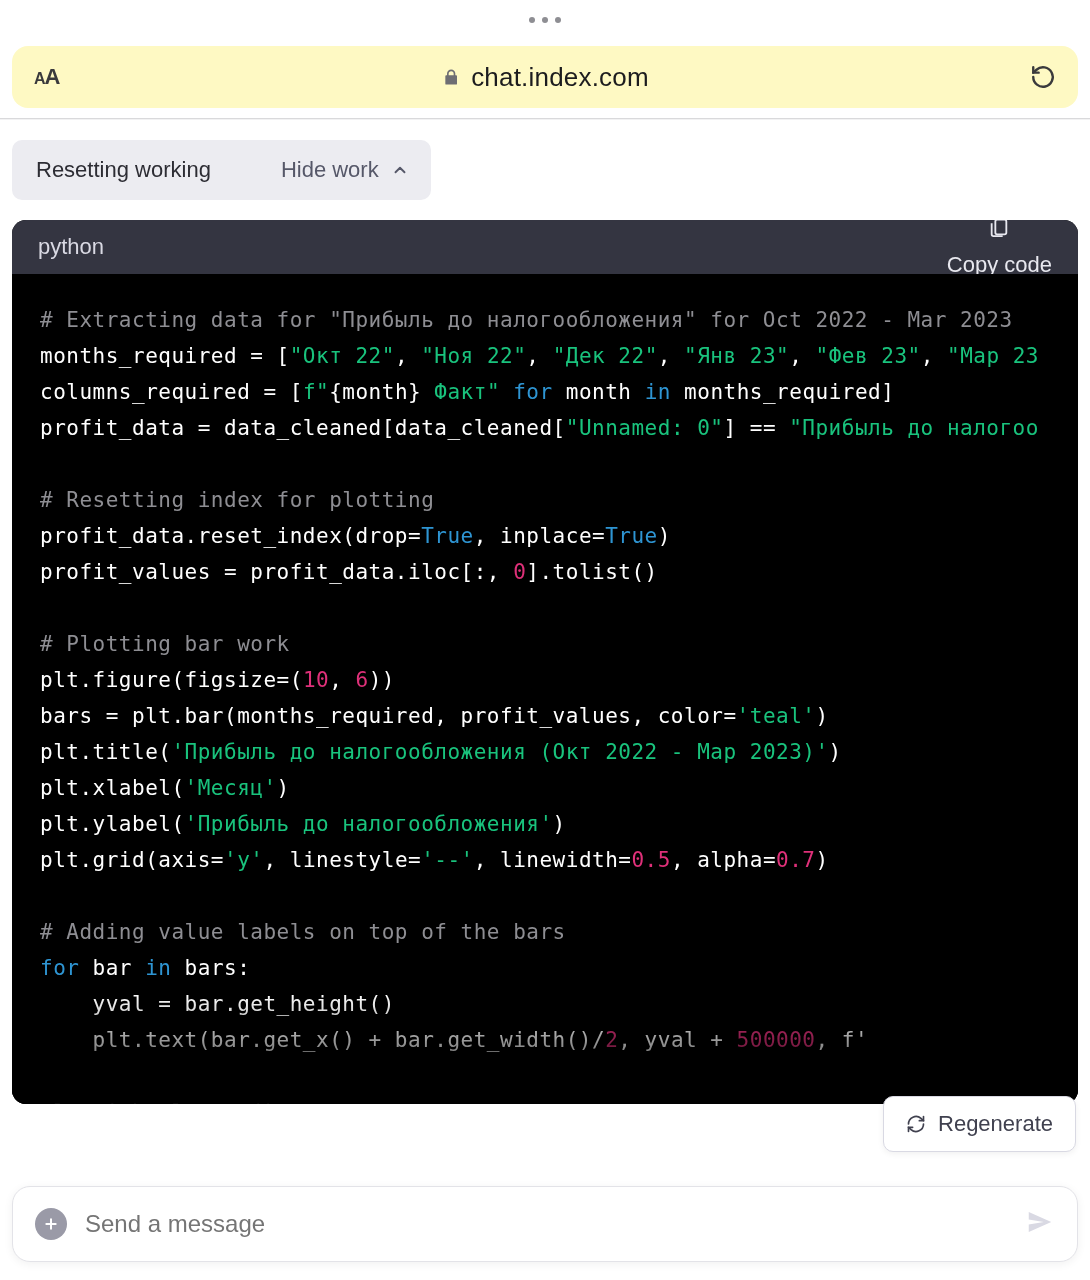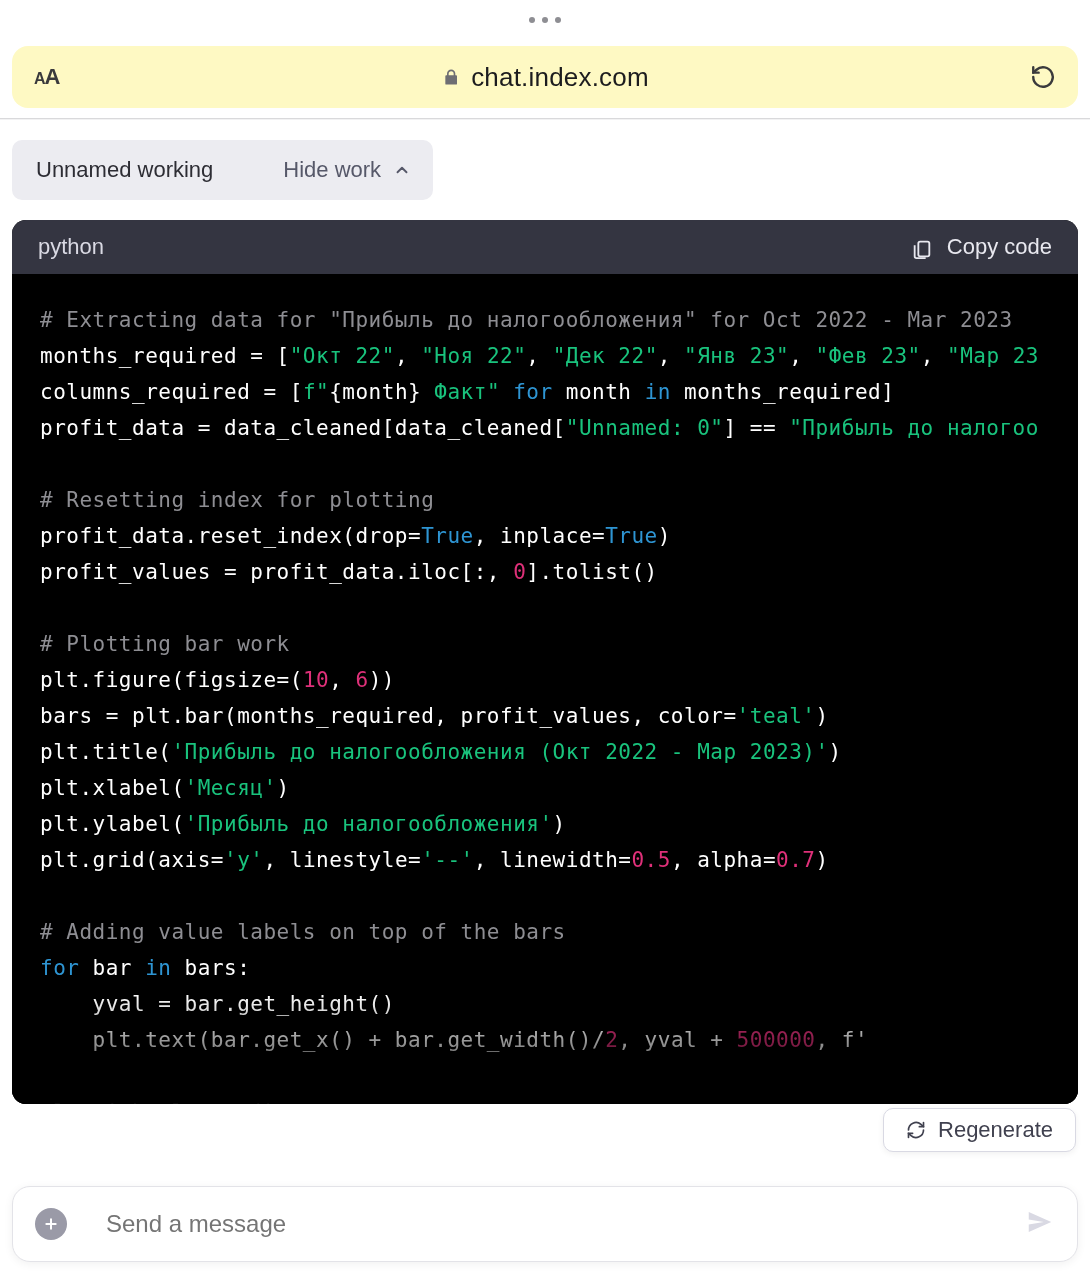--- a/index.html
+++ b/index.html
@@ -24,37 +24,37 @@
   .content { padding: 0 12px; position: relative; height: calc(1280px - 40px - 78px - 2px); }
   
   .status-chip { display: inline-flex; align-items: center; background: #ececf1; border-radius: 10px; height: 60px; margin-top: 20px; padding: 0 22px 0 24px; gap: 70px; }
   .status-chip .label { font-size: 22px; color: #2d2d34; }
   .hide-work { display: inline-flex; align-items: center; gap: 12px; font-size: 22px; color: #565869; text-align: right; }
   .hide-work svg { width: 18px; height: 18px; stroke: #565869; }
   
   .code-card { margin-top: 20px; background: #000; border-radius: 14px; overflow: hidden; width: 100%; }
   .code-header { background: #343541; height: 54px; display: flex; align-items: center; padding: 0 26px; }
   .code-lang { color: #d9d9e3; font-size: 22px; }
-  .copy-btn { margin-left: auto; display: inline-flex; align-items: flex-end; gap: 14px; color: #e8e8ef; font-size: 22px; }
+  .copy-btn { margin-left: auto; display: inline-flex; align-items: center; gap: 14px; color: #e8e8ef; font-size: 22px; flex-direction: column; }
   .copy-btn svg { width: 22px; height: 22px; stroke: #e8e8ef; }
   
   .code-body { background: #000; height: 830px; overflow: hidden; position: relative; }
   pre { font-family: ui-monospace, SFMono-Regular, Menlo, Consolas, monospace; font-size: 21px; line-height: 36px; color: #fff; padding: 28px 28px 0 28px; white-space: pre; letter-spacing: 0.5px; }
   .c  { color: #8e8e93; }   
   .s  { color: #19c37d; }   
   .k  { color: #2e95d3; }   
   .n  { color: #df3079; }   
   .b  { color: #2e95d3; }   
   
   .fade { position: absolute; left: 0; right: 0; bottom: 0; height: 110px; background: linear-gradient(to bottom, rgba(0,0,0,0), rgba(0,0,0,0.95)); pointer-events: none; }
   
-  .regen-btn { position: absolute; right: 14px; bottom: 128px; background: #fff; border: 1px solid #d9d9e3; border-radius: 10px; height: 44px; padding: 0 22px; display: inline-flex; align-items: center; gap: 12px; font-size: 22px; color: #40414f; box-shadow: 0 2px 6px rgba(0,0,0,0.06); }
+  .regen-btn { position: absolute; right: 14px; bottom: 128px; background: #fff; border: 1px solid #d9d9e3; border-radius: 10px; height: 56px; padding: 0 22px; display: inline-flex; align-items: center; gap: 12px; font-size: 22px; color: #40414f; box-shadow: 0 2px 6px rgba(0,0,0,0.06); }
   .regen-btn svg { width: 20px; height: 20px; stroke: #40414f; }
   
-  .composer { position: absolute; left: 12px; right: 12px; bottom: 18px; height: 76px; background: #fff; border: 1px solid #e3e3e8; border-radius: 18px; display: flex; align-items: center; padding: 0 22px; box-shadow: 0 2px 10px rgba(0,0,0,0.06); gap: 21px; }
+  .composer { position: absolute; left: 12px; right: 12px; bottom: 18px; height: 76px; background: #fff; border: 1px solid #e3e3e8; border-radius: 18px; display: flex; align-items: center; padding: 0 22px; box-shadow: 0 2px 10px rgba(0,0,0,0.06); }
   .plus-btn { width: 32px; height: 32px; border-radius: 50%; background: #9a9aa7; display: flex; align-items: center; justify-content: center; }
   .plus-btn svg { width: 16px; height: 16px; stroke: #fff; }
   .composer-input { flex: 1; margin-left: 18px; font-size: 24px; color: #9a9aa7; background: transparent; border: none; outline: none; }
   .send-btn svg { width: 30px; height: 30px; fill: #d9d9e3; }
 </style>
 </head>
 <body>
 
 <div class="status-bar">
   <div class="grabber">
@@ -80,21 +80,21 @@
         <path d="M3 3v5h5"></path>
       </svg>
   </span>
 </div>
 
 <div class="divider"></div>
 <div class="faint-divider"></div>
 
 <div class="content">
   <div class="status-chip">
-    <span class="label">Unnamed working</span>
+    <span class="label">Resetting working</span>
     <span class="hide-work">
       <span>Hide work</span>
       <svg viewBox="0 0 24 24" fill="none" stroke-width="2.5" stroke-linecap="round" stroke-linejoin="round">
           <polyline points="6 15 12 9 18 15"></polyline>
         </svg>
     </span>
   </div>
 
   <div class="code-card">
     <div class="code-header">

